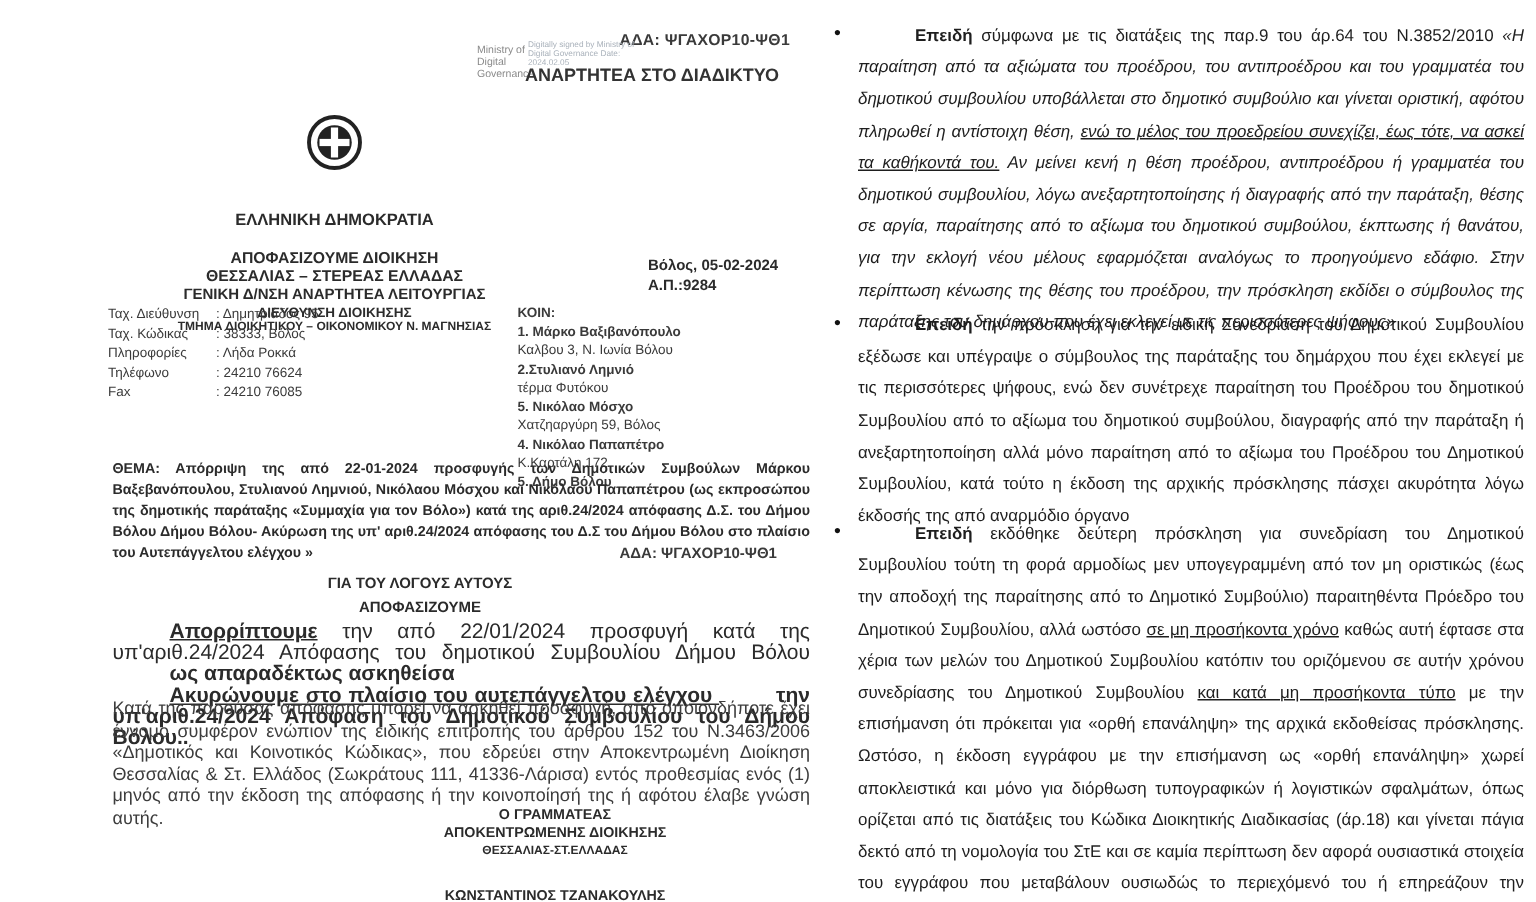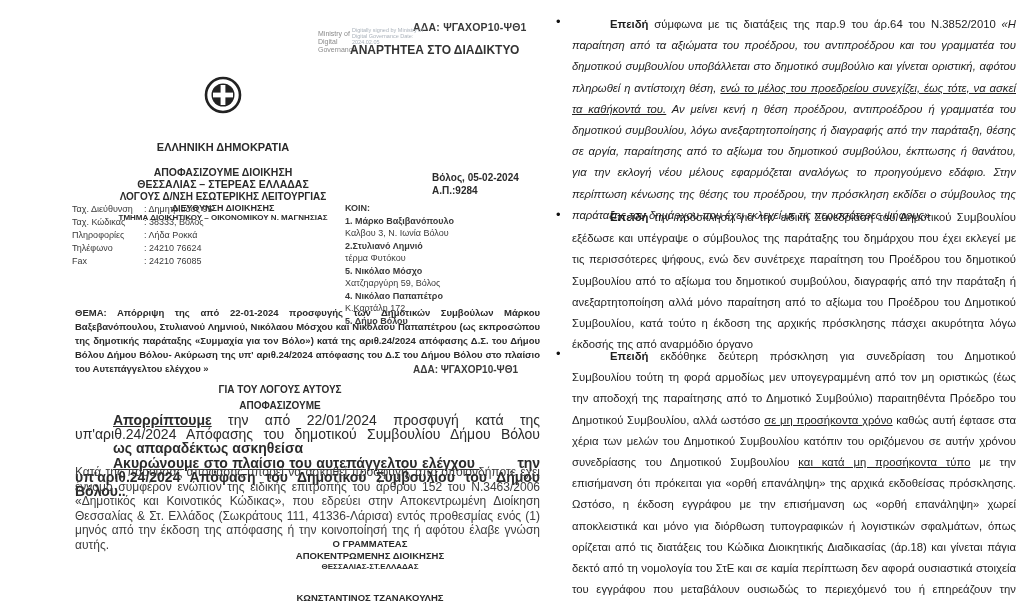--- a/index.html
+++ b/index.html
@@ -80,21 +80,21 @@
       <circle cx="19" cy="19" r="11.5" fill="#222"></circle>
       <rect x="16.6" y="9" width="4.8" height="20" fill="#fff"></rect>
       <rect x="9" y="16.6" width="20" height="4.8" fill="#fff"></rect>
     </svg>
   </div>
 
   <div class="abs republic center">ΕΛΛΗΝΙΚΗ ΔΗΜΟΚΡΑΤΙΑ</div>
   <div class="abs agency center">
     <div class="l1">ΑΠΟΦΑΣΙΖΟΥΜΕ ΔΙΟΙΚΗΣΗ</div>
     <div class="l2">ΘΕΣΣΑΛΙΑΣ – ΣΤΕΡΕΑΣ ΕΛΛΑΔΑΣ</div>
-    <div class="l3">ΛΟΓΟΥΣ Δ/ΝΣΗ ΕΣΩΤΕΡΙΚΗΣ ΛΕΙΤΟΥΡΓΙΑΣ</div>
+    <div class="l3">ΓΕΝΙΚΗ Δ/ΝΣΗ ΑΝΑΡΤΗΤΕΑ ΛΕΙΤΟΥΡΓΙΑΣ</div>
     <div class="l4">ΔΙΕΥΘΥΝΣΗ ΔΙΟΙΚΗΣΗΣ</div>
     <div class="l5">ΤΜΗΜΑ ΔΙΟΙΚΗΤΙΚΟΥ – ΟΙΚΟΝΟΜΙΚΟΥ Ν. ΜΑΓΝΗΣΙΑΣ</div>
   </div>
   <div class="abs datebox">
     <div>Βόλος, 05-02-2024</div>
     <div>Α.Π.:9284</div>
   </div>
 
   <div class="abs contact">
     <div><span class="lbl">Ταχ. Διεύθυνση</span><span>: Δημητριάδος 95</span></div>

